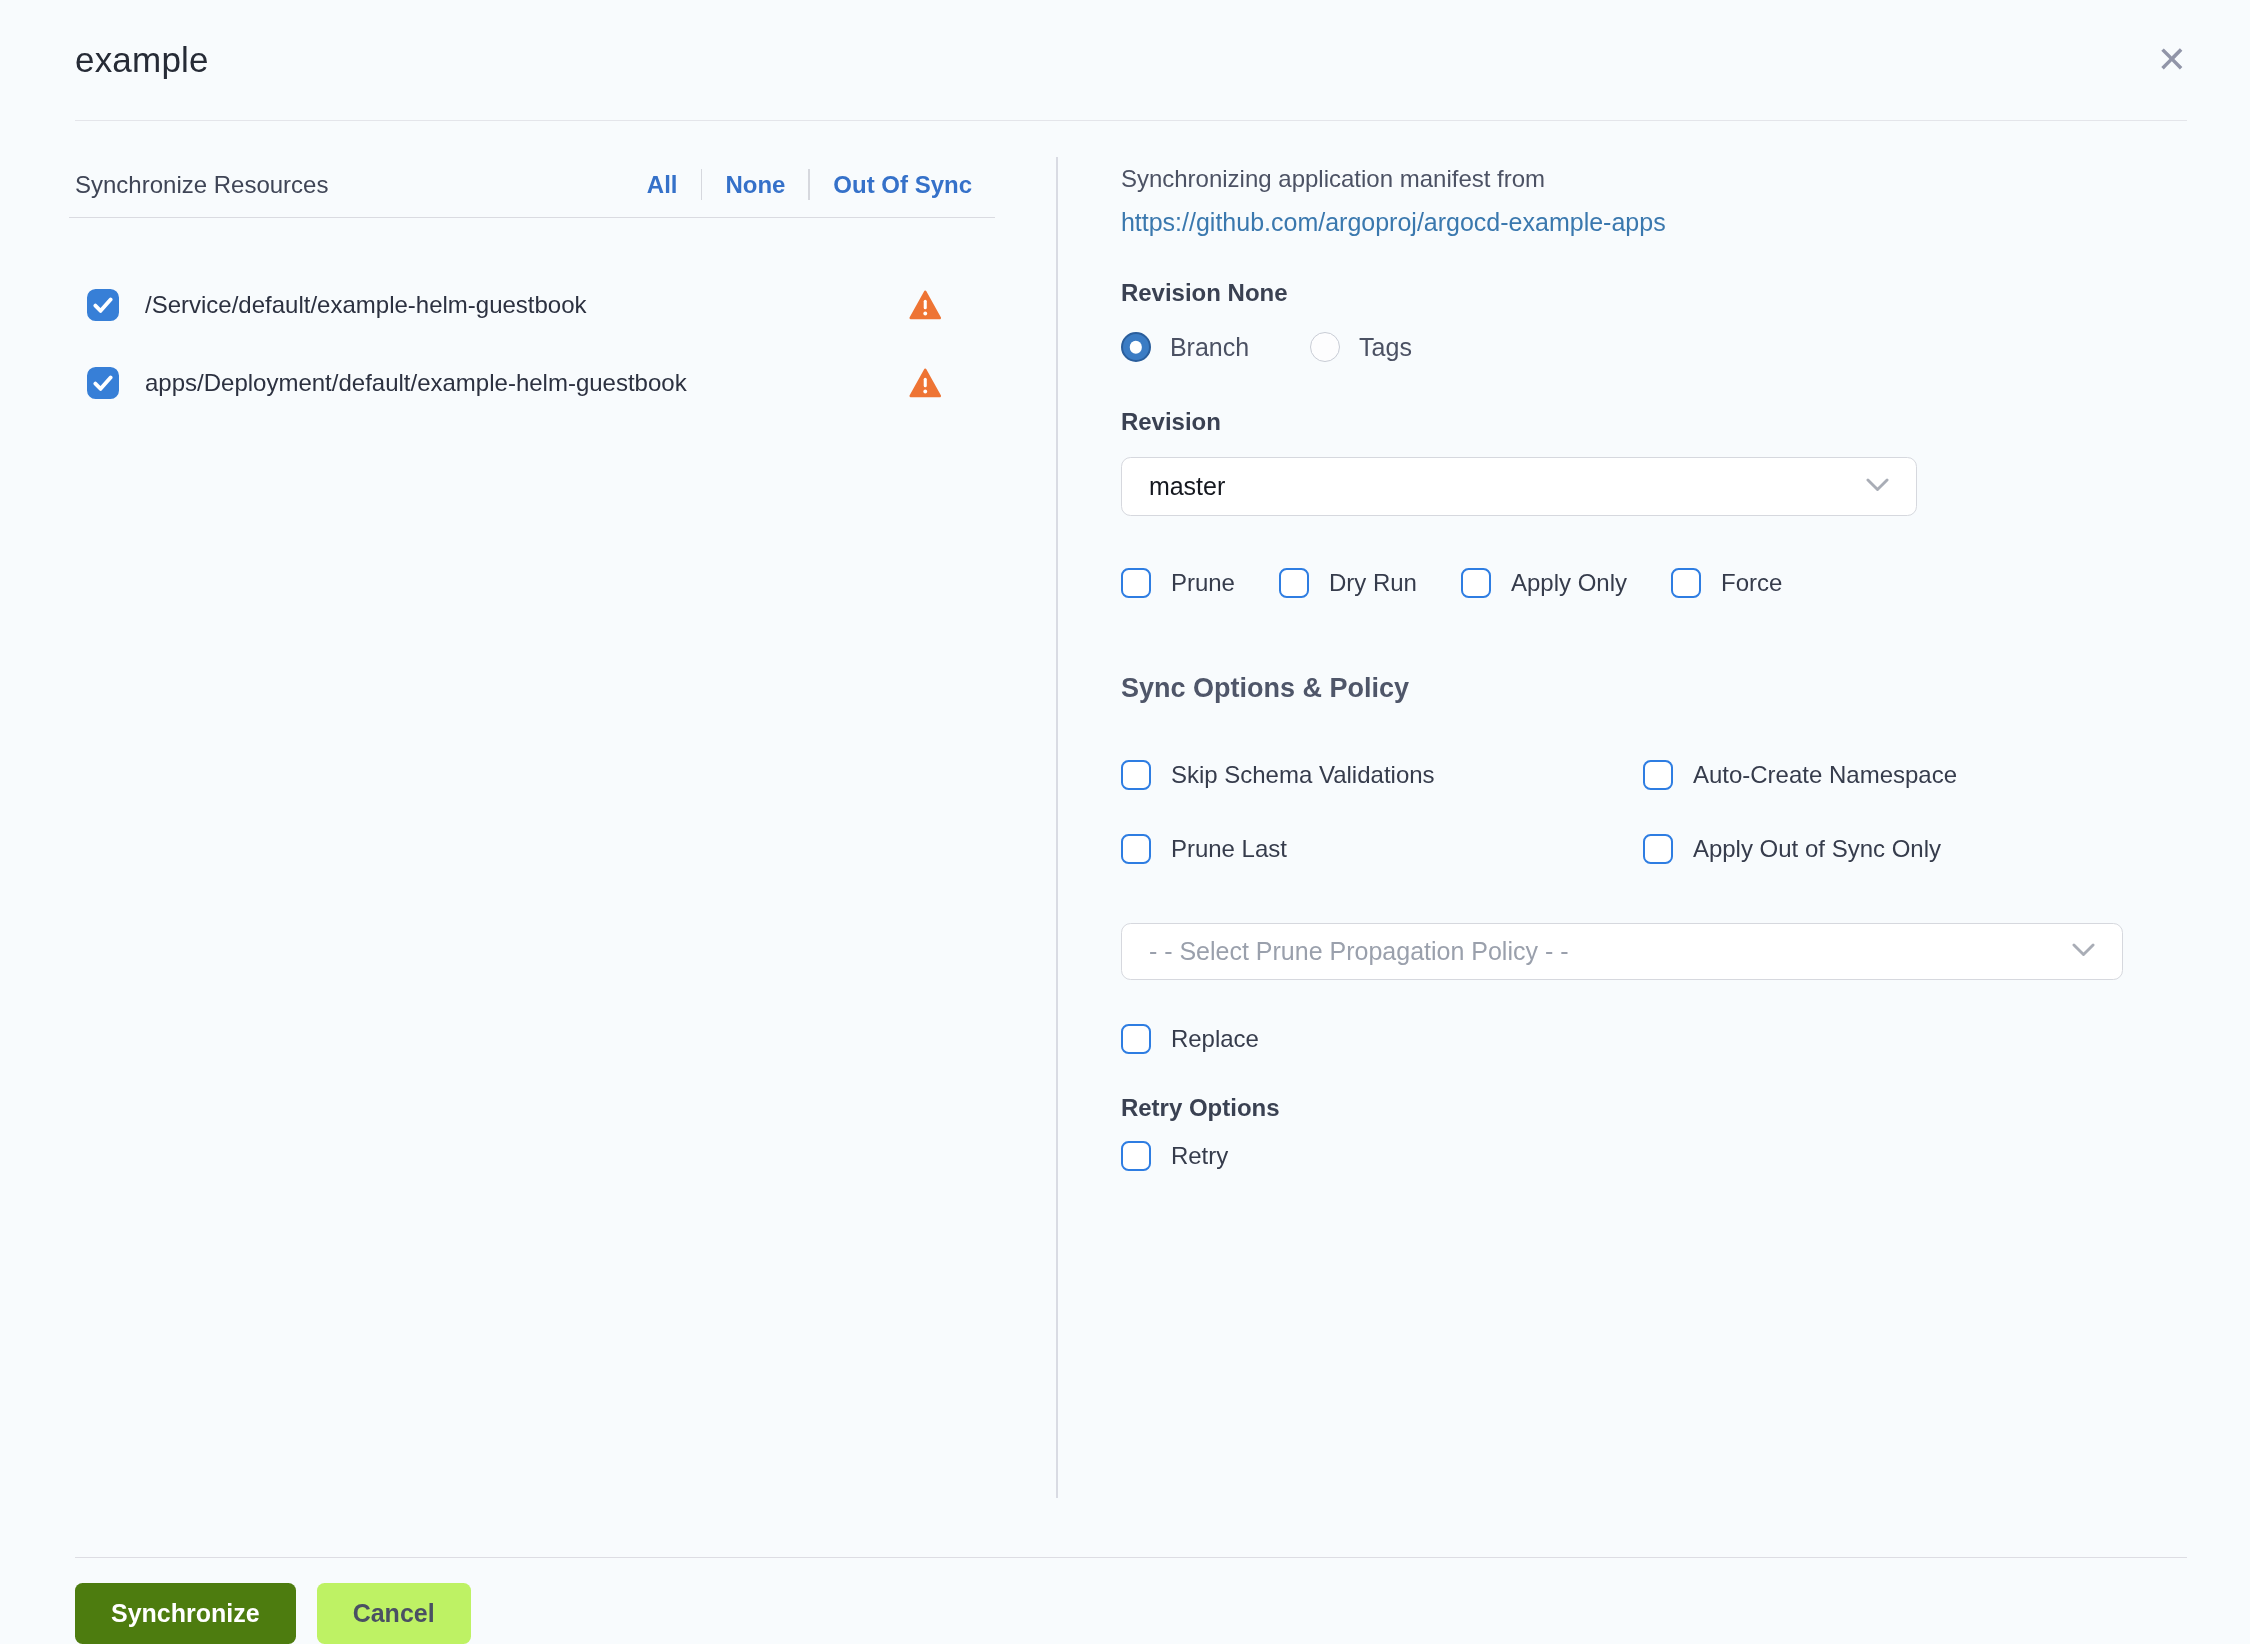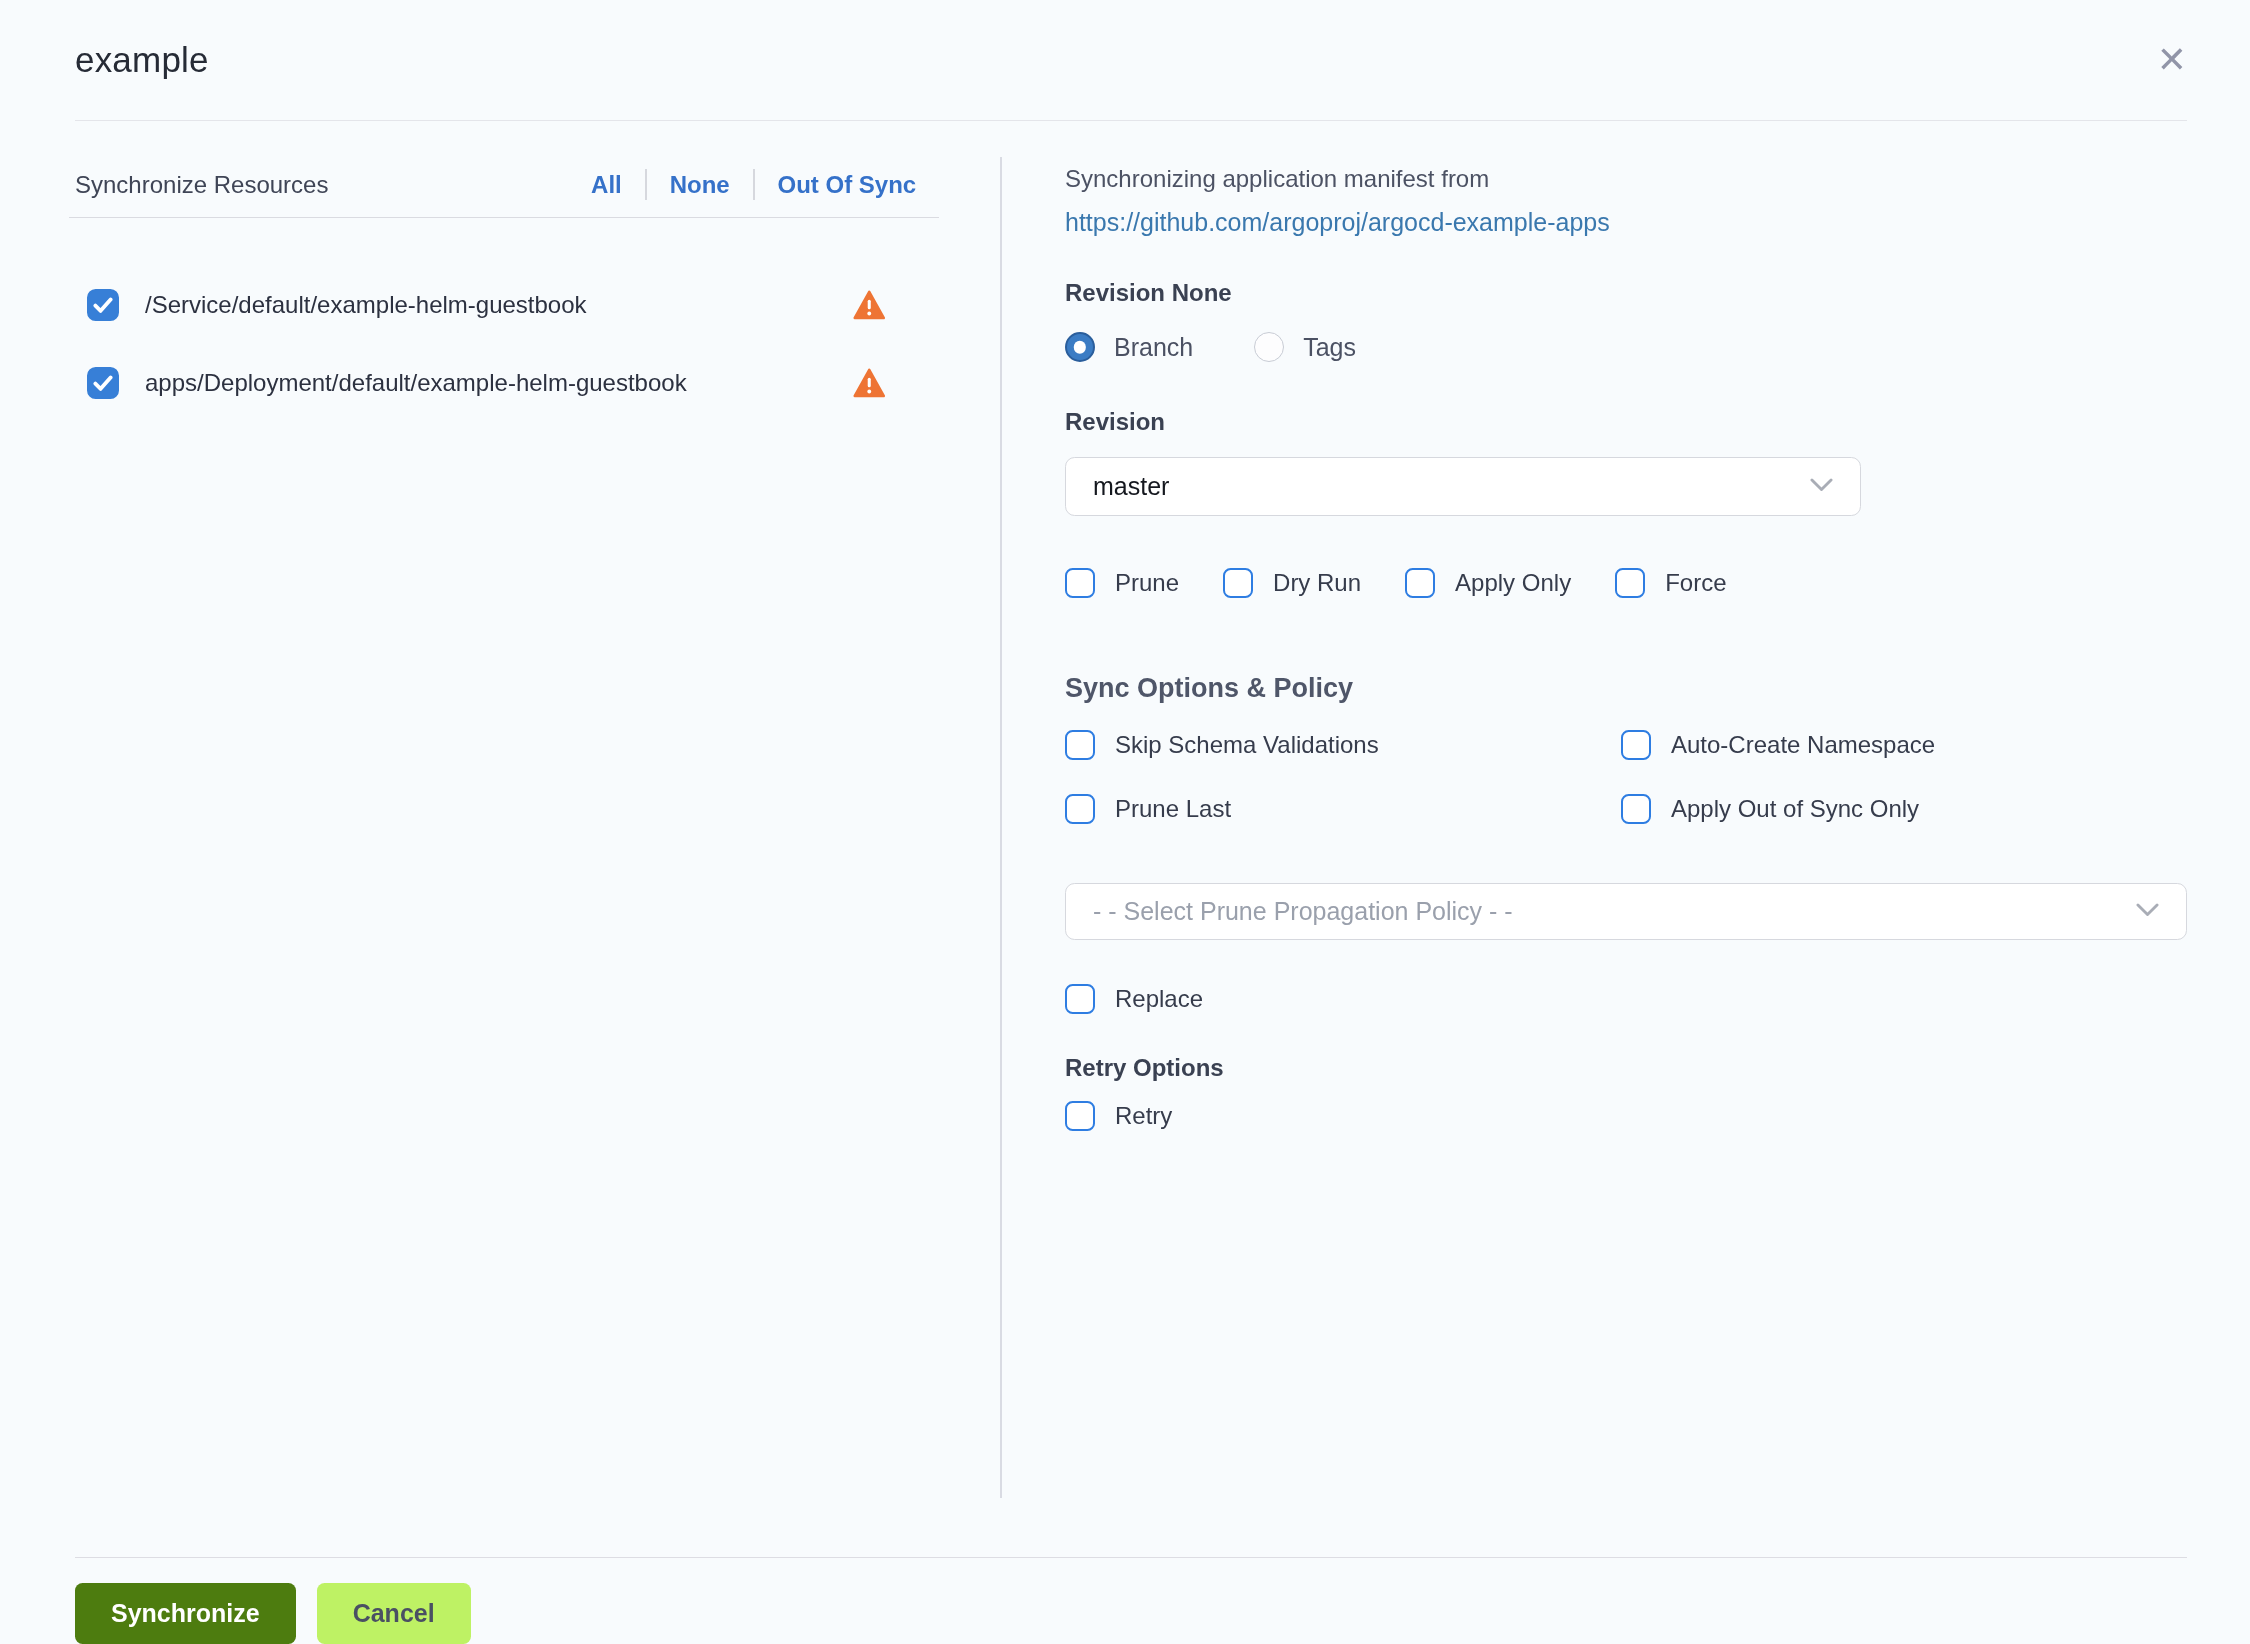--- a/index.html
+++ b/index.html
@@ -48,32 +48,32 @@
 
   .radio-row { margin-top:25px; display:flex; align-items:center; gap:61px; }
   .radio-opt { display:flex; align-items:center; gap:19px; cursor:pointer; }
   .radio { width:30px; height:30px; border-radius:50%; background:#fdfdfe; border:1.9px solid #c8ccd5; flex:0 0 auto; position:relative; }
   .radio.selected { background:#3b7cc4; border:2.9px solid #2a5e9c; }
   .radio.selected::after { content:""; position:absolute; left:50%; top:50%; width:12.4px; height:12.4px; border-radius:50%; background:#fff; transform:translate(-50%,-50%); }
   .radio-label { font-size:25px; color:#4b5163; }
 
   .select { margin-top:21px; height:59px; background:#fff; border:1.9px solid #d6d8de; border-radius:9.6px; display:flex; align-items:center; padding:0 27px; cursor:pointer; }
   .select.rev { width:796px; }
-  .select.policy { width:1122px; margin-top:59px; height:57px; }
+  .select.policy { width:1002px; margin-top:59px; height:57px; }
   .select-value { font-size:25px; color:#15181f; }
   .select-placeholder { font-size:25px; color:#9aa0ac; }
   .chevron { margin-left:auto; }
 
   .flags { margin-top:52px; display:flex; align-items:center; gap:44px; }
   .cb-opt { display:flex; align-items:center; gap:20px; cursor:pointer; }
   .cb-sm { width:30px; height:30px; border-radius:7.6px; background:#fff; border:2.9px solid #2e7de2; flex:0 0 auto; }
   .cb-label { font-size:24px; color:#363c4c; white-space:nowrap; }
 
   .h2 { margin-top:75px; font-size:27px; font-weight:700; color:#4f5669; }
-  .opt-grid { margin-top:26px; display:grid; grid-template-columns:522px 1fr; row-gap:44px;gap:34px; }
+  .opt-grid { margin-top:56px; display:grid; grid-template-columns:522px 1fr; row-gap:44px; }
 
   .replace-row { margin-top:44px; }
   .h3 { margin-top:40px; font-size:24px; font-weight:700; color:#3a4152; }
   .retry-row { margin-top:19px; }
 
   
   .footer-hr { border-top:1.9px solid #dddde3; margin:0 63px 0 75px; }
   .footer { display:flex; align-items:flex-start; gap:21px; padding:25px 0 0 75px; }
   .btn { height:61px; border:none; border-radius:7.6px; font-family:inherit; font-size:25px; font-weight:700; padding:0 36px; cursor:pointer; }
   .btn-primary { background:#4d7c0f; color:#fff; }

